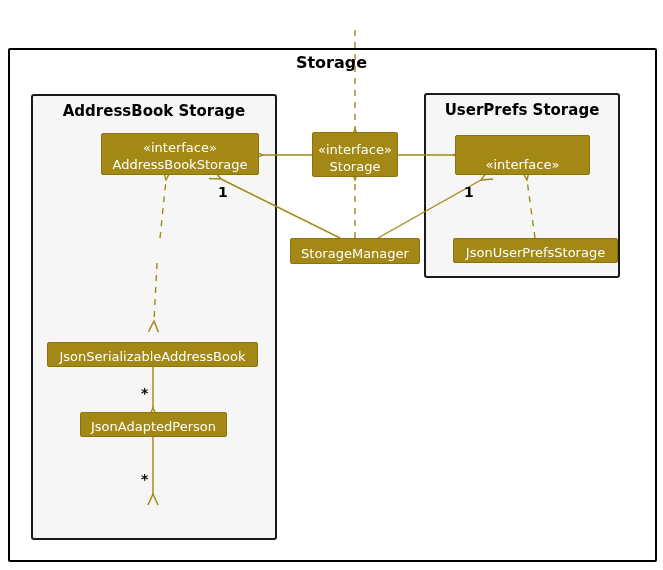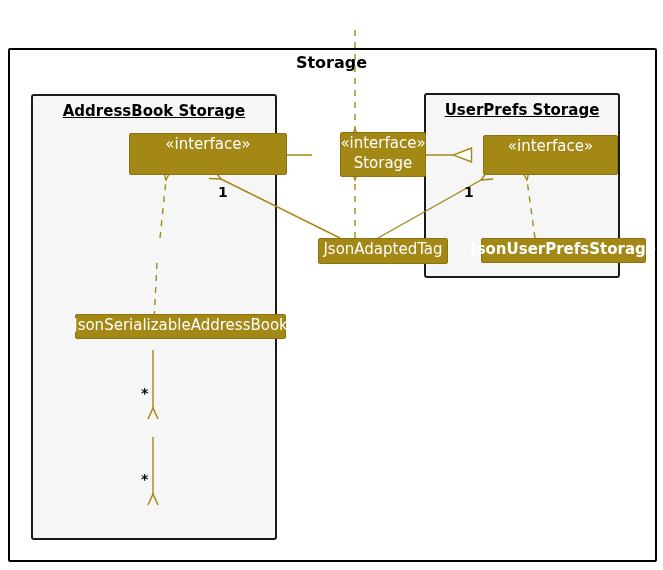--- a/index.html
+++ b/index.html
@@ -19,41 +19,41 @@
     position:absolute;left:8px;top:48px;width:649px;height:514px;
     border:2px solid var(--frame_border);background:#fff;border-radius:2px;
     box-sizing:border-box;z-index:0;
   }
   .frame-title{
     position:absolute;left:0;top:53px;width:663px;text-align:center;
     font-size:16px;font-weight:bold;color:var(--label_color);z-index:1;
   }
   .package{
     position:absolute;background:var(--package_bg);
-    border:2px solid #1a1a1a;border-radius:3px;box-sizing:border-box;z-index:1;text-decoration:underline;
+    border:2px solid #1a1a1a;border-radius:3px;box-sizing:border-box;z-index:1;
   }
   .pkg-ab{left:31px;top:94px;width:246px;height:446px;}
   .pkg-up{left:424px;top:93px;width:196px;height:185px;}
   .package-title{
     text-align:center;font-weight:bold;font-size:15px;color:var(--label_color);
     padding-top:6px;
   }
   .node{
     position:absolute;background:var(--accent);color:var(--text_on_accent);
     border:1px solid var(--accent_border);border-radius:2px;box-sizing:border-box;
-    display:flex;flex-direction:column;align-items:center;justify-content:flex-start;
-    font-size:15px;line-height:1.35;white-space:nowrap;z-index:3;margin-left:28px;
+    display:flex;flex-direction:column;align-items:center;justify-content:flex-end;
+    font-size:13px;line-height:1.35;white-space:nowrap;z-index:3;
   }
   .n-abs {left:101px;top:133px;width:158px;height:42px;}
   .n-st  {left:312px;top:132px;width:86px; height:45px;}
   .n-ups {left:455px;top:135px;width:135px;height:40px;}
   .n-jabs{left:65px; top:238px;width:188px;height:25px;}
   .n-sm  {left:290px;top:238px;width:130px;height:26px;}
-  .n-jups{left:453px;top:238px;width:165px;height:25px;font-weight:bold;}
-  .n-jsab{left:47px; top:314px;width:211px;height:25px;}
+  .n-jups{left:453px;top:238px;width:165px;height:25px;}
+  .n-jsab{left:47px; top:342px;width:211px;height:25px;}
   .n-jap {left:80px; top:412px;width:147px;height:25px;}
   .n-jat {left:92px; top:498px;width:123px;height:25px;}
   .overlay{position:absolute;left:0;top:0;z-index:2;pointer-events:none;}
   .edge{stroke:var(--accent);stroke-width:1.4;fill:none;}
   .dashed{stroke-dasharray:6,6;}
   .mult{
     position:absolute;font-size:14px;font-weight:bold;color:var(--label_color);
     z-index:4;line-height:14px;
   }
   .m-1a{left:218px;top:185px;}
@@ -94,44 +94,48 @@
     <line class="edge" x1="378" y1="238" x2="481" y2="180" marker-end="url(#vee)"></line>
     <line class="edge dashed" x1="160" y1="238" x2="166" y2="180" marker-end="url(#tri)"></line>
     <line class="edge dashed" x1="157" y1="263" x2="154" y2="321" marker-end="url(#vee)"></line>
     <line class="edge" x1="153" y1="350" x2="153" y2="408" marker-end="url(#vee)"></line>
     <line class="edge" x1="153" y1="437" x2="153" y2="494" marker-end="url(#vee)"></line>
     <line class="edge dashed" x1="535" y1="238" x2="527" y2="180" marker-end="url(#tri)"></line>
   </svg>
 
   <div class="node n-abs">
     <div>«interface»</div>
+    <div>AddressBookStorage</div>
   </div>
 
   <div class="node n-st">
     <div>«interface»</div>
     <div>Storage</div>
   </div>
 
   <div class="node n-ups">
     <div>«interface»</div>
   </div>
 
 
   <div class="node n-sm">
-    <div>JsonAdaptedTag</div>
+    <div>StorageManager</div>
   </div>
 
   <div class="node n-jups">
     <div>JsonUserPrefsStorage</div>
   </div>
 
   <div class="node n-jsab">
     <div>JsonSerializableAddressBook</div>
   </div>
 
+  <div class="node n-jap">
+    <div>JsonAdaptedPerson</div>
+  </div>
 
 
   <div class="mult m-1a">1</div>
   <div class="mult m-1b">1</div>
   <div class="mult m-sa">*</div>
   <div class="mult m-sb">*</div>
 
 </div>
 
 </body></html>

